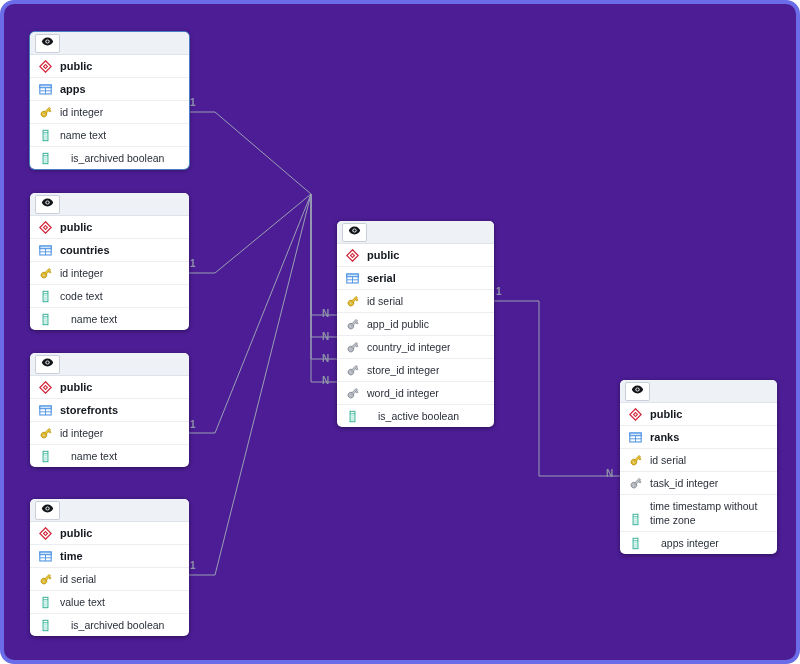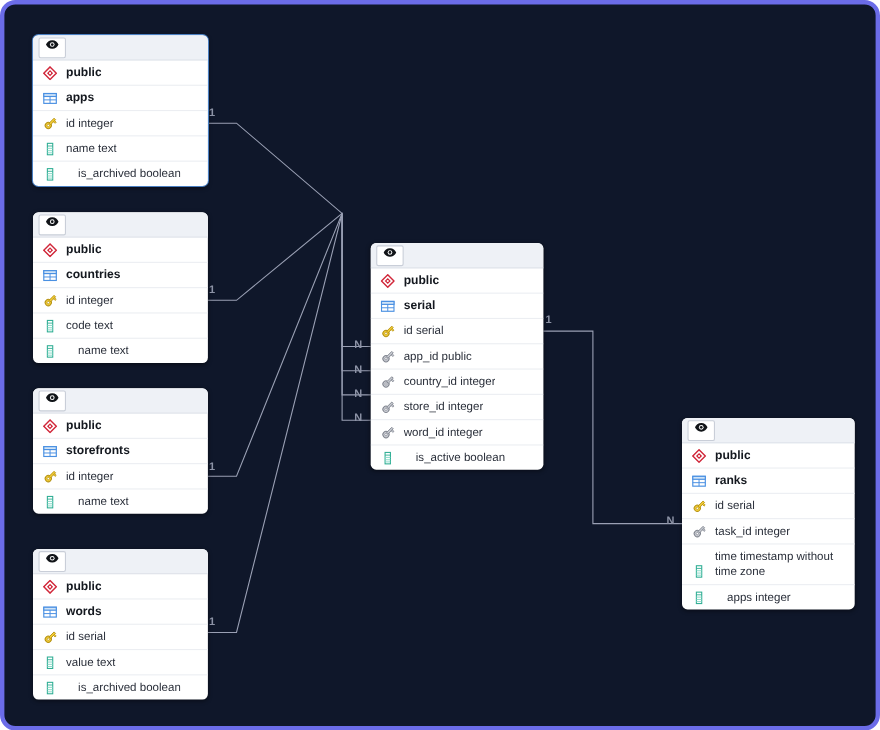--- a/index.html
+++ b/index.html
@@ -12,21 +12,21 @@
     height: 664px;
     overflow: hidden;
     font-family: "Liberation Sans", sans-serif;
   }
 
   #canvas {
     position: relative;
     width: 800px;
     height: 664px;
     box-sizing: border-box;
-    background: #0f172a;
+    background: #4c1d95;
     border: 4px solid #6b6ce8;
     border-radius: 14px;
     overflow: hidden;
   }
 
   #edges {
     position: absolute;
     left: 0;
     top: 0;
     width: 800px;
@@ -349,21 +349,21 @@
         </div>
         <div class="row tablename">
           <span class="ico">
             <svg width="13" height="13" viewBox="0 0 16 16">
               <rect x="1" y="2.5" width="14" height="11" fill="#ffffff" stroke="#4a90e2" stroke-width="1.3"></rect>
               <rect x="1" y="2.5" width="14" height="3.3" fill="#cfe3f7" stroke="#4a90e2" stroke-width="1.3"></rect>
               <line x1="8" y1="5.8" x2="8" y2="13.5" stroke="#4a90e2" stroke-width="1.1"></line>
               <line x1="1" y1="9.6" x2="15" y2="9.6" stroke="#4a90e2" stroke-width="1.1"></line>
             </svg>
           </span>
-          <span class="card-label">words</span>
+          <span class="card-label">time</span>
         </div>
         <div class="row">
           <span class="ico">
             <svg width="14" height="14" viewBox="0 0 16 16">
               <g transform="rotate(-45 8 8)">
                 <circle cx="4.6" cy="8" r="3.2" fill="#f2cb35" stroke="#b59214" stroke-width="1"></circle>
                 <circle cx="4.6" cy="8" r="1.2" fill="#ffffff" stroke="#b59214" stroke-width="0.7"></circle>
                 <rect x="6.8" y="6.9" width="7.4" height="2.2" fill="#f2cb35" stroke="#b59214" stroke-width="0.9"></rect>
                 <rect x="11.2" y="9" width="1.6" height="2.4" fill="#f2cb35" stroke="#b59214" stroke-width="0.8"></rect>
               </g>

